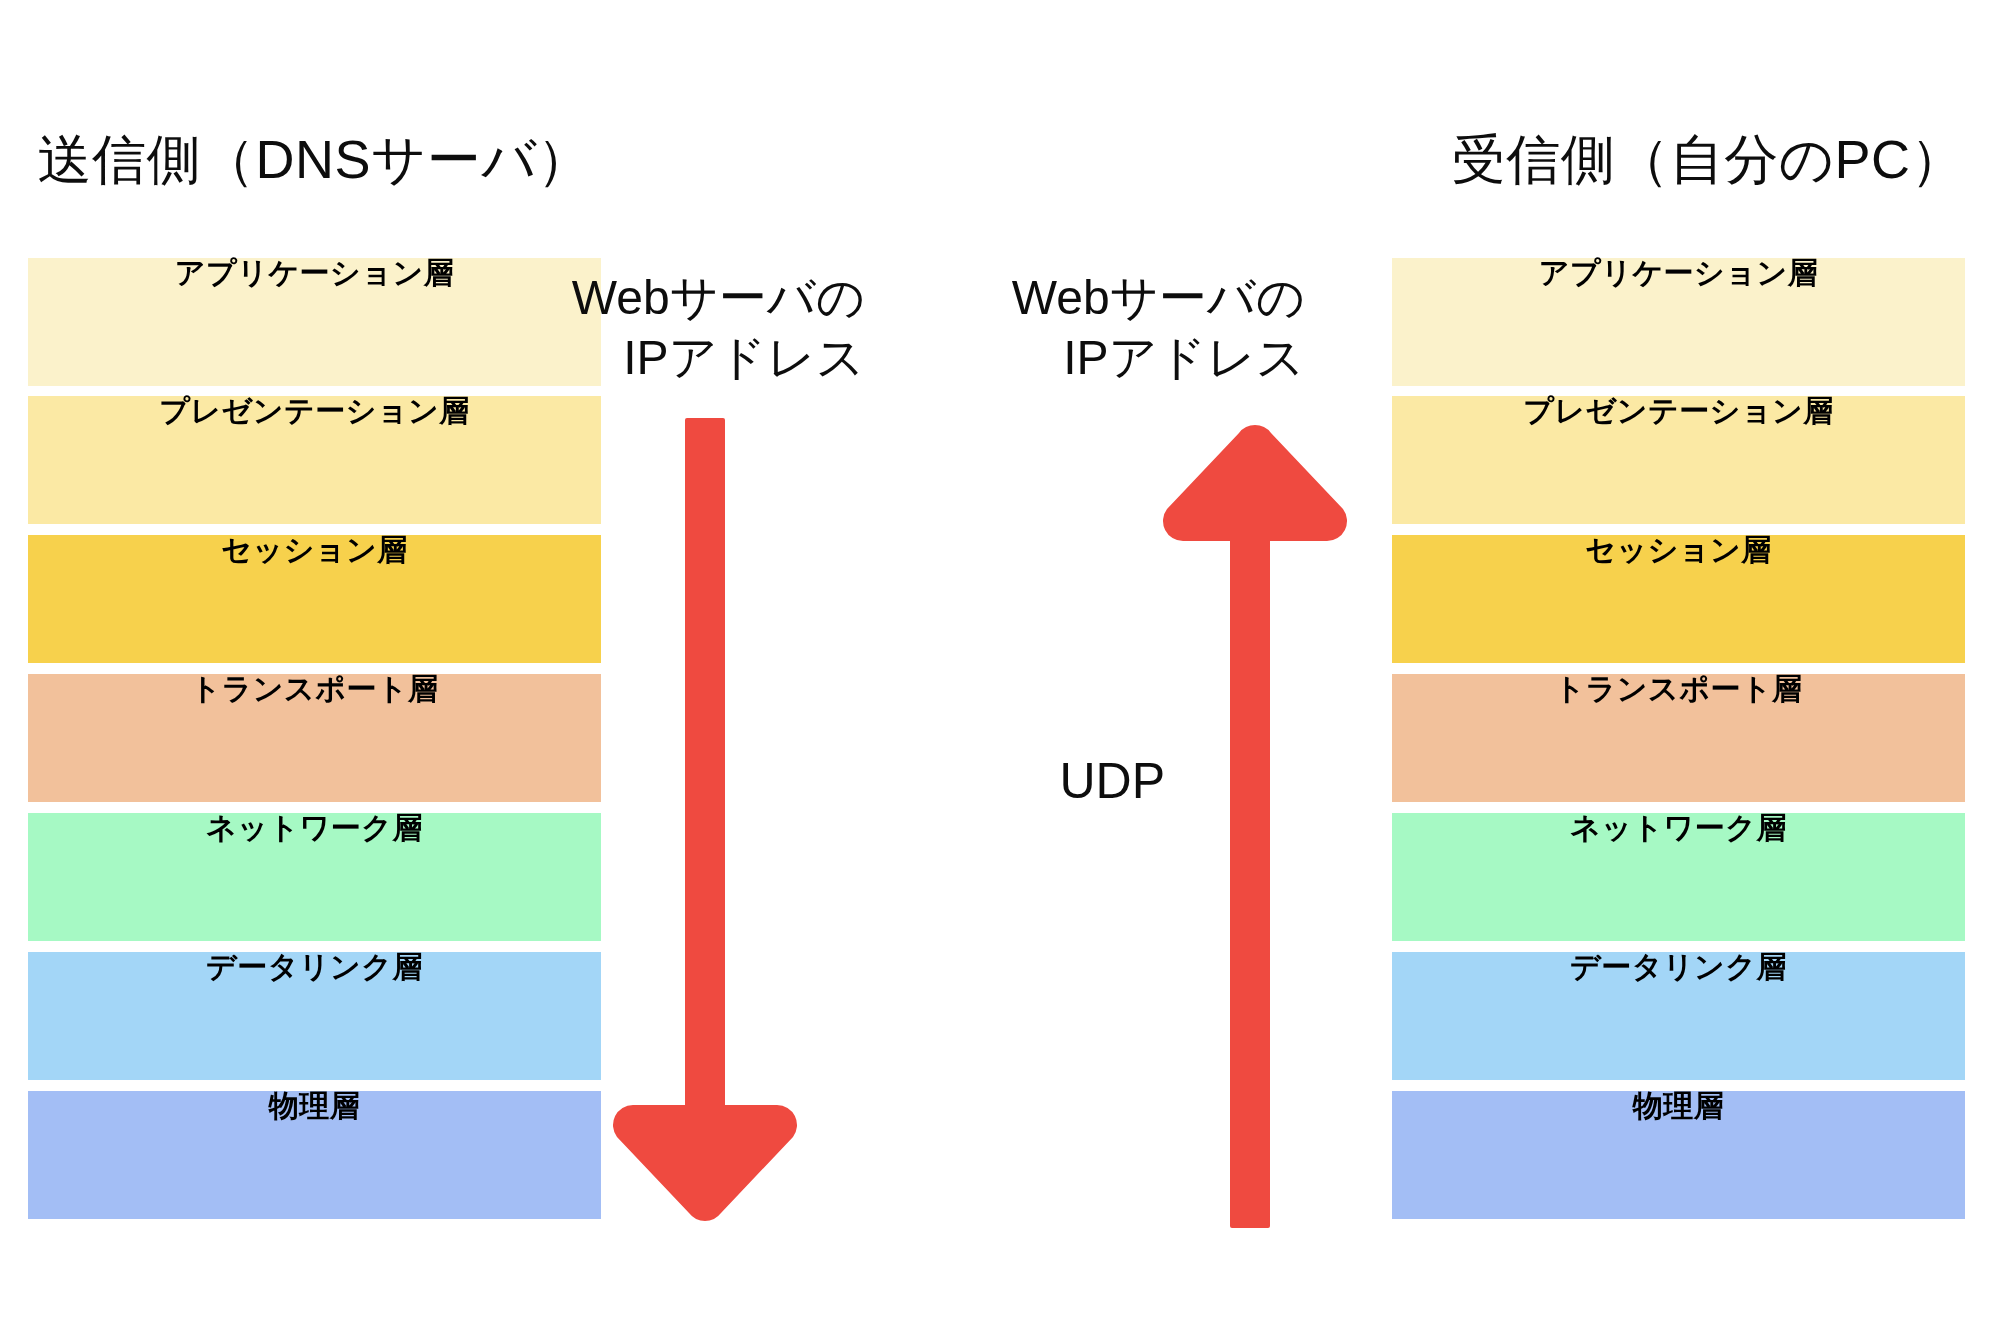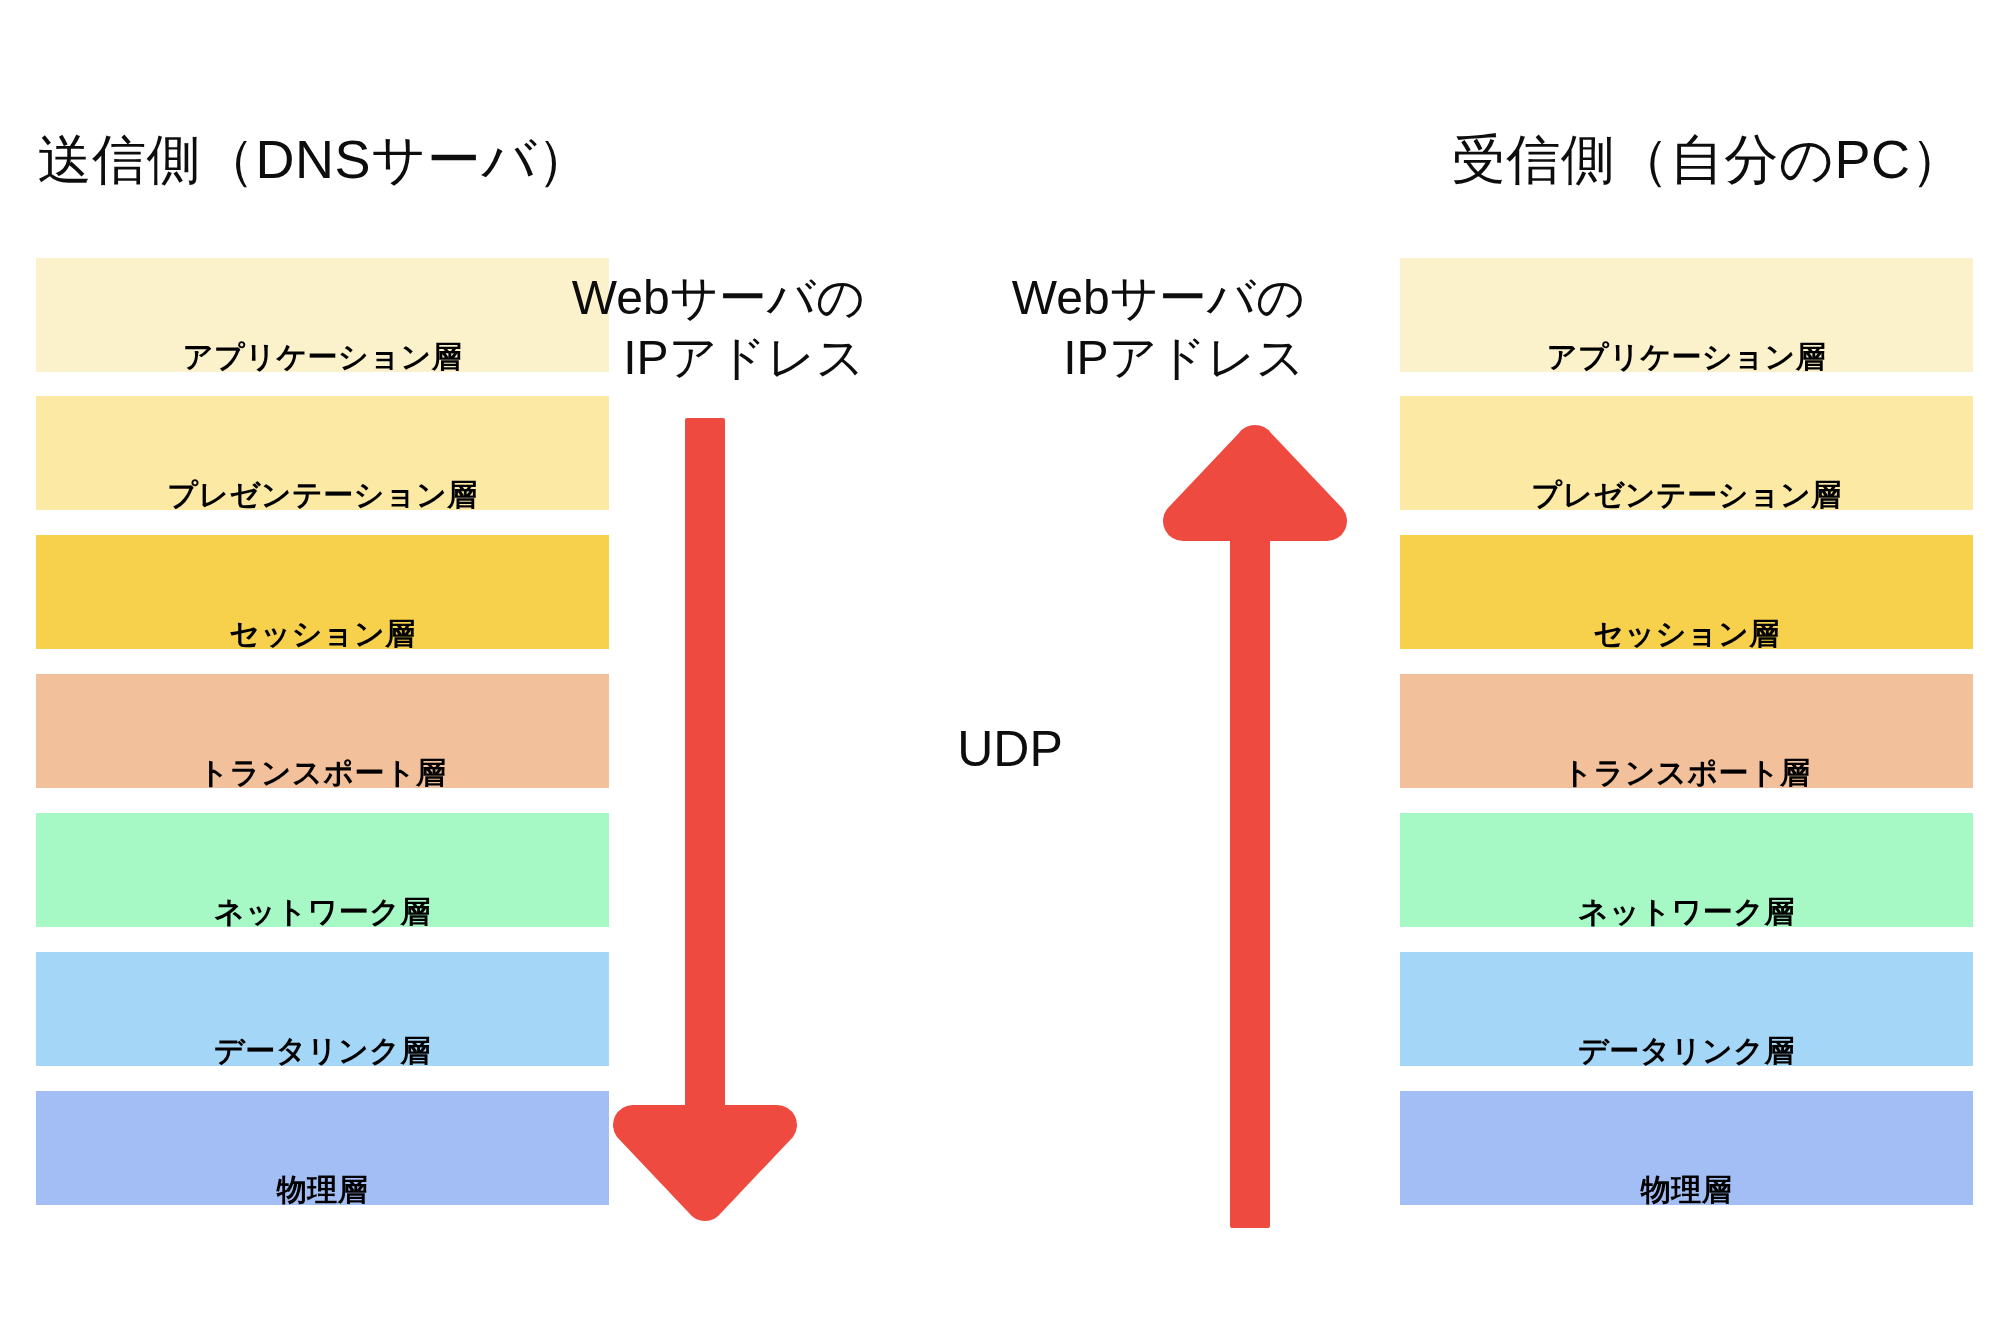--- a/index.html
+++ b/index.html
@@ -37,25 +37,25 @@
     position: absolute;
     top: 258px;
     width: 573px;
     height: 964px;
   }
   #stack-left  { left: 28px; }
   #stack-right { left: 1392px; }
 
   .layer-box {
     position: absolute;
-    left: 8px;
+    left: 0;
     width: 573px;
-    height: 114px;
+    height: 128px;
     display: flex;
-    align-items: flex-end;
+    align-items: flex-start;
     justify-content: center;
   }
   .layer-label {
     font-size: 30px;
     font-weight: 700;
     color: #000000;
     letter-spacing: 0.5px;
     line-height: 1;
     white-space: nowrap;
   }
@@ -69,23 +69,23 @@
     text-align: right;
     line-height: 1.25;
     white-space: nowrap;
   }
   #note-left  { left: 565px;  top: 268px; width: 300px; }
   #note-right { left: 1005px; top: 268px; width: 300px; }
 
   #protocol-label {
     position: absolute;
     left: 855px;
-    top: 724px;
+    top: 756px;
     width: 310px;
-    text-align: center;
+    text-align: right;
     font-size: 50px;
     font-weight: 400;
     color: #0d0d0d;
     line-height: 1;
   }
 
   
   .arrow {
     position: absolute;
   }

